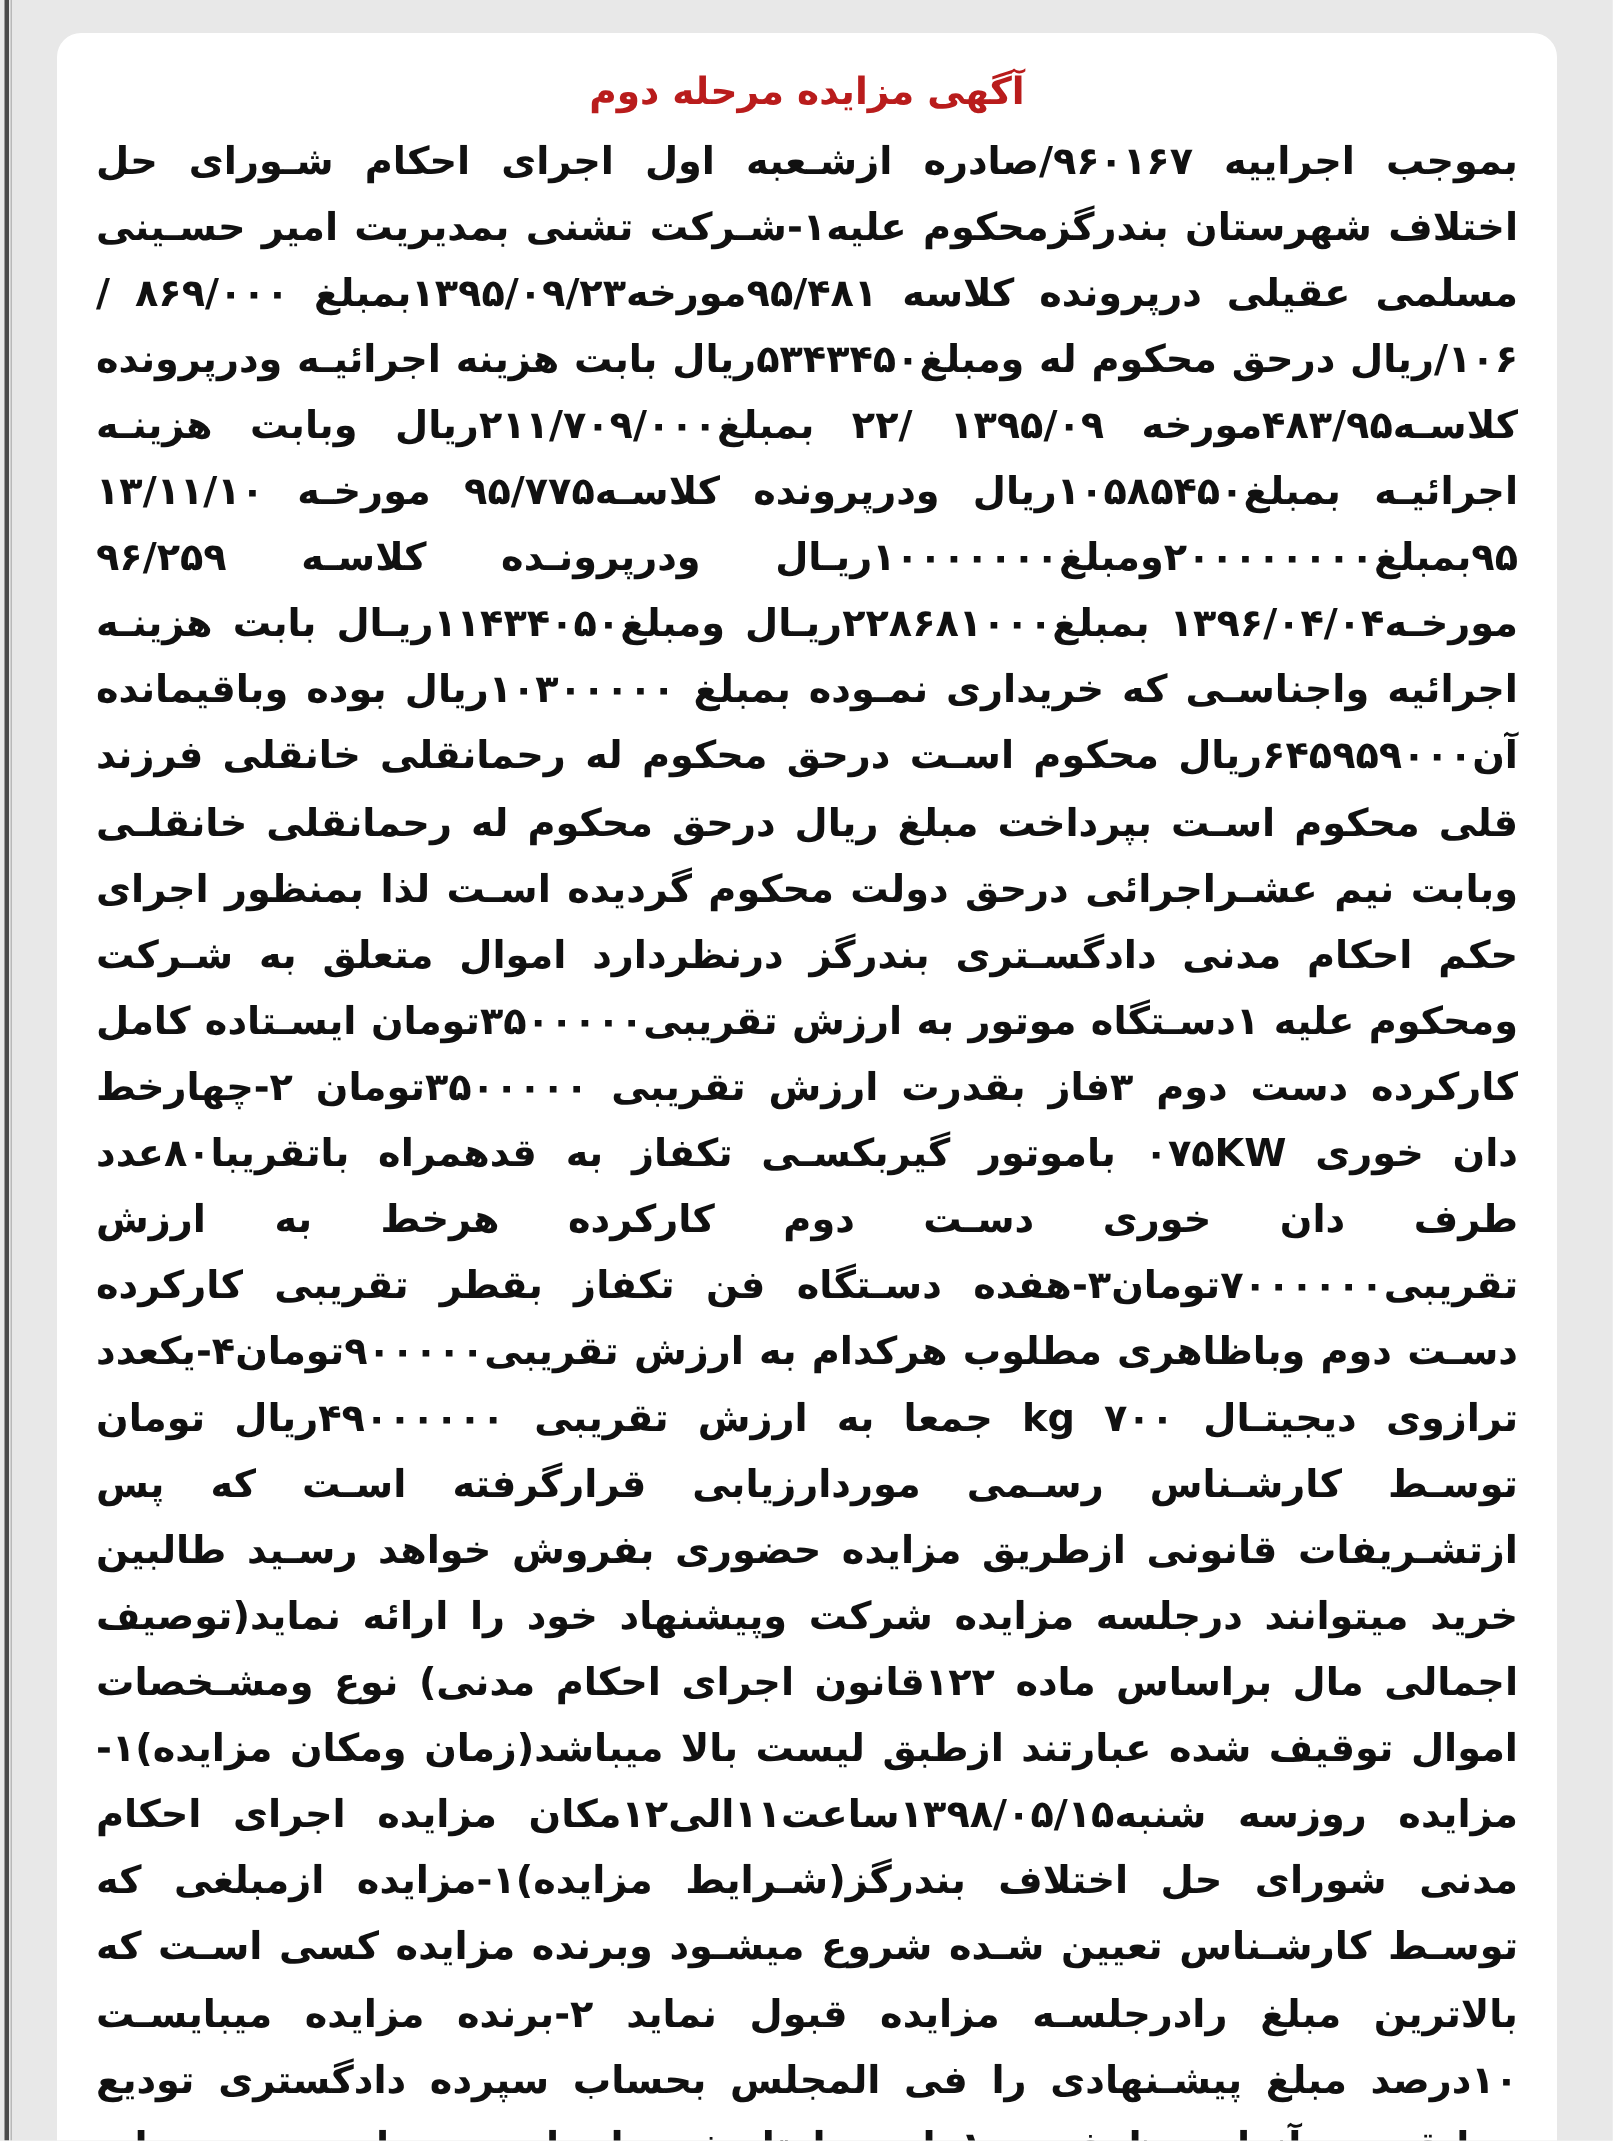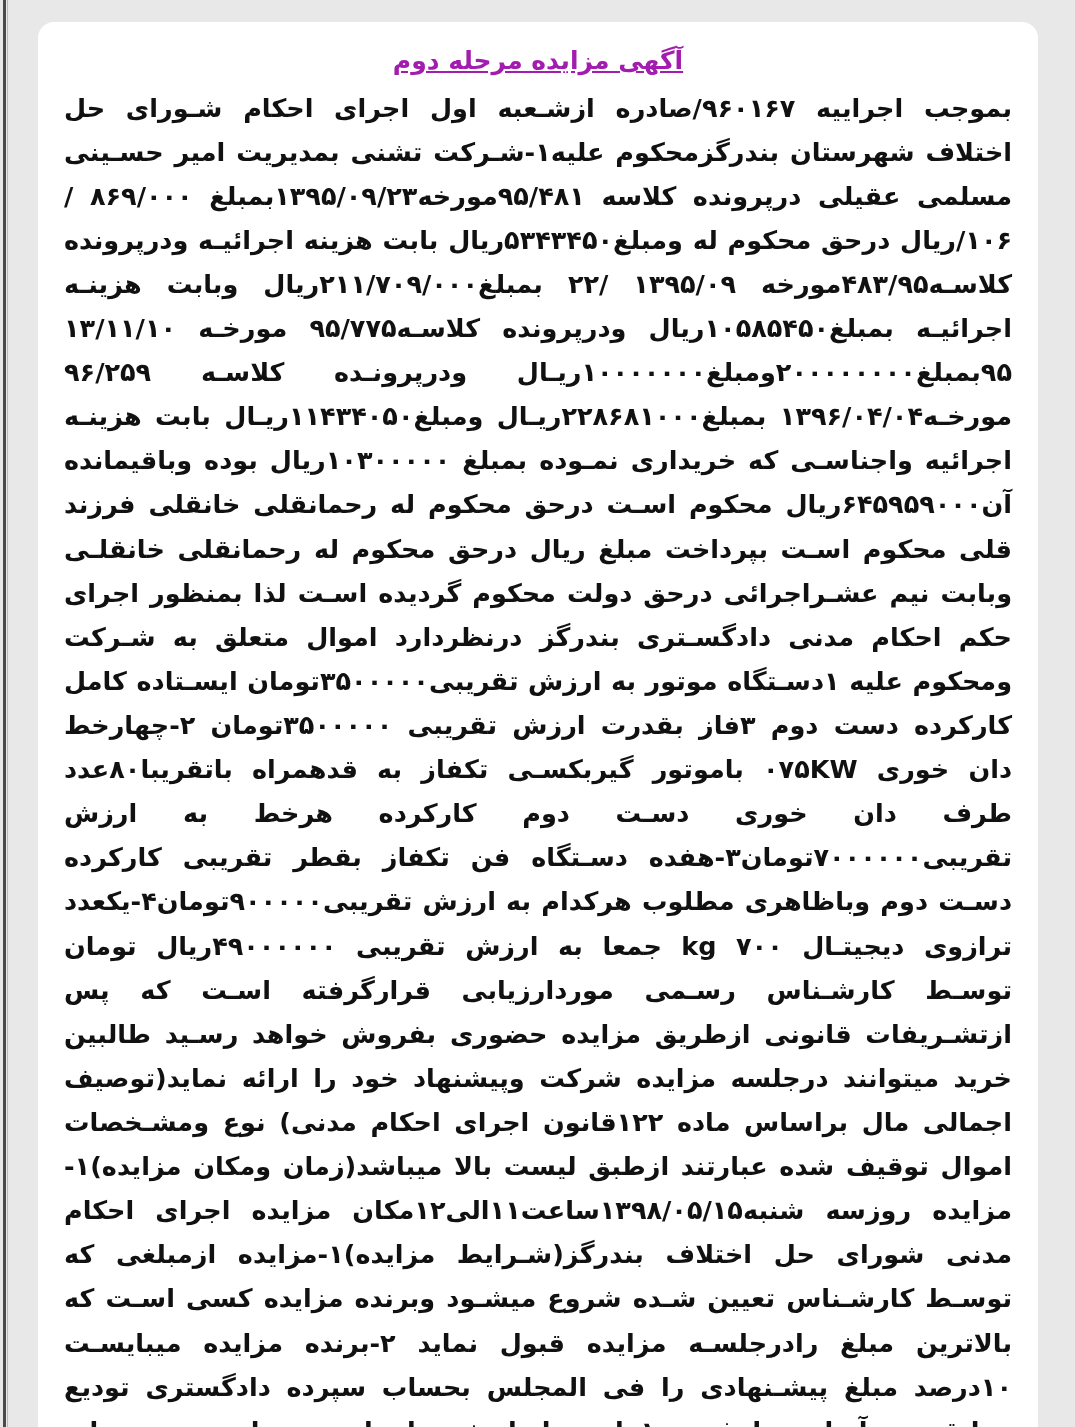--- a/index.html
+++ b/index.html
@@ -45,25 +45,24 @@
     border-radius: 16px 16px 0 0;
     box-sizing: border-box;
     padding: 14px 26px 0 26px;
     overflow: hidden;
   }
 
   #notice-title {
     text-align: center;
     font-size: 25px;
     font-weight: 700;
-    color: #a21caf;
+    color: #b91c1c;
     line-height: 1.5;
     margin: 6px 0 6px 0;
     letter-spacing: 0;
-    text-decoration: underline;
   }
 
   #notice-body {
     font-size: 25.5px;
     font-weight: 700;
     color: #131313;
     line-height: 1.73;
     text-align: justify;
     text-align-last: right;
     word-spacing: 0.5px;

